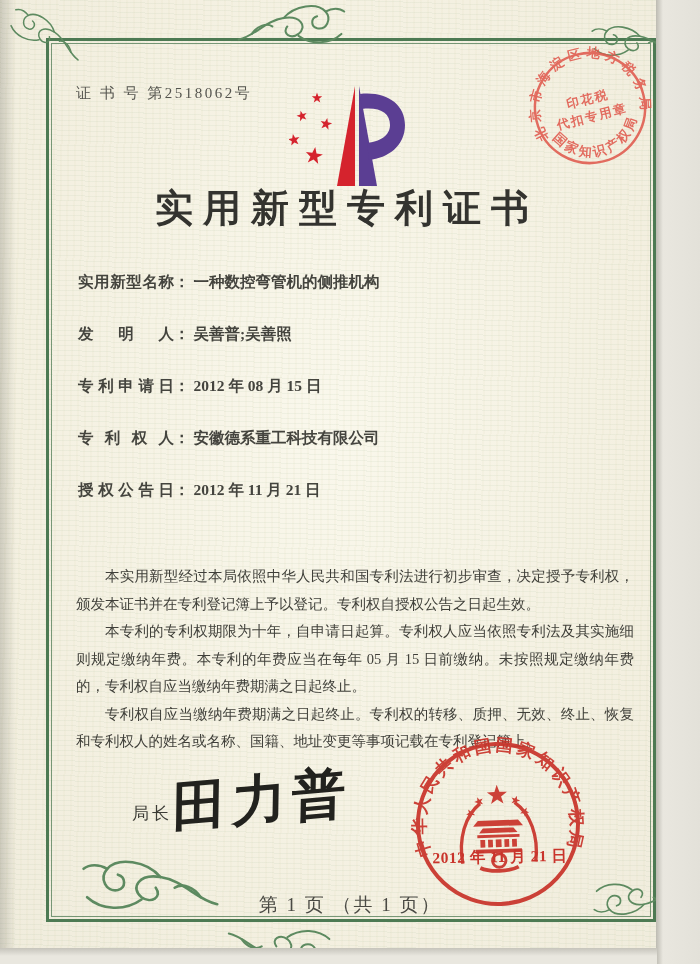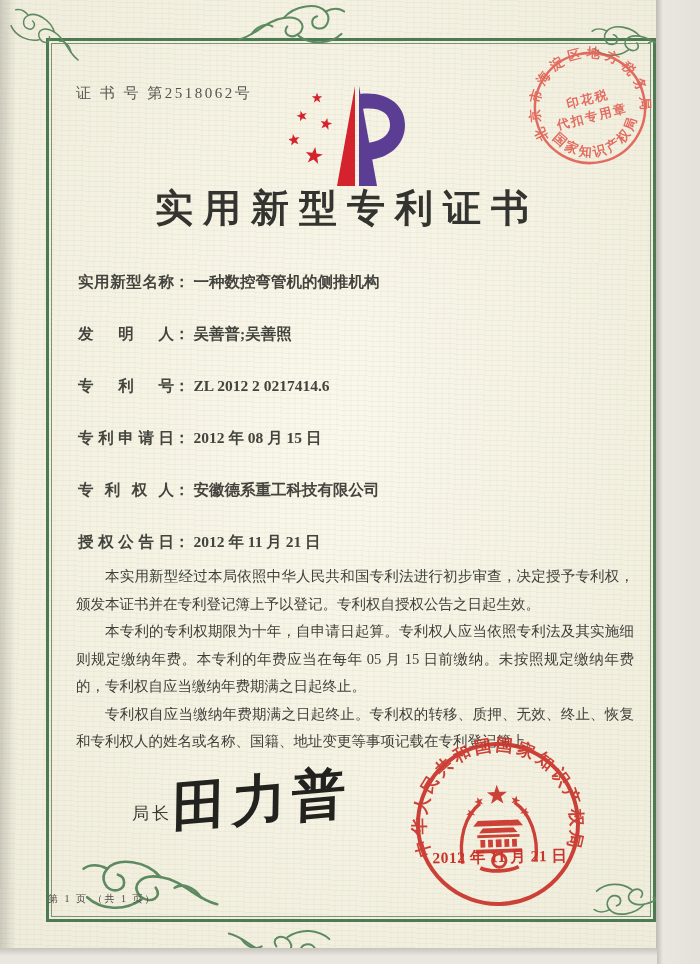--- a/index.html
+++ b/index.html
@@ -42,22 +42,22 @@
   .tax-fill{fill:var(--tax-seal-red);}
   .office-seal{position:absolute;left:410px;top:736px;transform:rotate(-2deg);opacity:.93;}
   .seal-stroke{stroke:var(--seal-red);}
   .seal-fill{fill:var(--seal-red);}
   .seal-arc-text{font-size:17px;font-weight:700;letter-spacing:3.5px;}
   .tax-arc-top{font-size:13px;font-weight:600;letter-spacing:5px;}
   .tax-arc-bottom{font-size:13px;font-weight:600;letter-spacing:2.5px;}
   .tax-center{font-size:12.5px;font-weight:600;letter-spacing:2px;text-anchor:middle;}
   .seal-date{position:absolute;left:404px;top:847px;width:192px;text-align:center;
     font-size:15.5px;font-weight:700;color:var(--seal-red);letter-spacing:.5px;transform:rotate(-1deg);}
-  .footer{position:absolute;left:48px;top:892px;width:604px;
-    font-size:10px;letter-spacing:2px;color:#4a4a44;}
+  .footer{position:absolute;left:48px;top:892px;width:604px;text-align:center;
+    font-size:19px;letter-spacing:2px;color:#4a4a44;}
 </style>
 </head>
 <body>
 
 <div class="canvas">
 
   <svg width="0" height="0" style="position:absolute" aria-hidden="true">
     <defs>
       <path id="star5" d="M0,-10 L2.35,-3.24 L9.51,-3.09 L3.8,1.24 L5.88,8.09 L0,4 L-5.88,8.09 L-3.8,1.24 L-9.51,-3.09 L-2.35,-3.24 Z"></path>
       <symbol id="flourish" viewBox="0 0 120 70">
@@ -146,23 +146,20 @@
     <div class="title">实用新型专利证书</div>
 
     <div class="fields">
       <div class="field">
         <span class="f-label">实用新型名称</span><span class="f-sep">：</span><span>一种数控弯管机的侧推机构</span>
       </div>
       <div class="field">
         <span class="f-label">发明人</span><span class="f-sep">：</span><span>吴善普;吴善照</span>
       </div>
       <div class="field">
-        <span class="f-label">专利号</span><span class="f-sep">：</span><span>ZL 2012 2 0217414.6</span>
-      </div>
-      <div class="field">
         <span class="f-label">专利申请日</span><span class="f-sep">：</span><span>2012 年 08 月 15 日</span>
       </div>
       <div class="field">
         <span class="f-label">专利权人</span><span class="f-sep">：</span><span>安徽德系重工科技有限公司</span>
       </div>
       <div class="field">
         <span class="f-label">授权公告日</span><span class="f-sep">：</span><span>2012 年 11 月 21 日</span>
       </div>
     </div>
 

